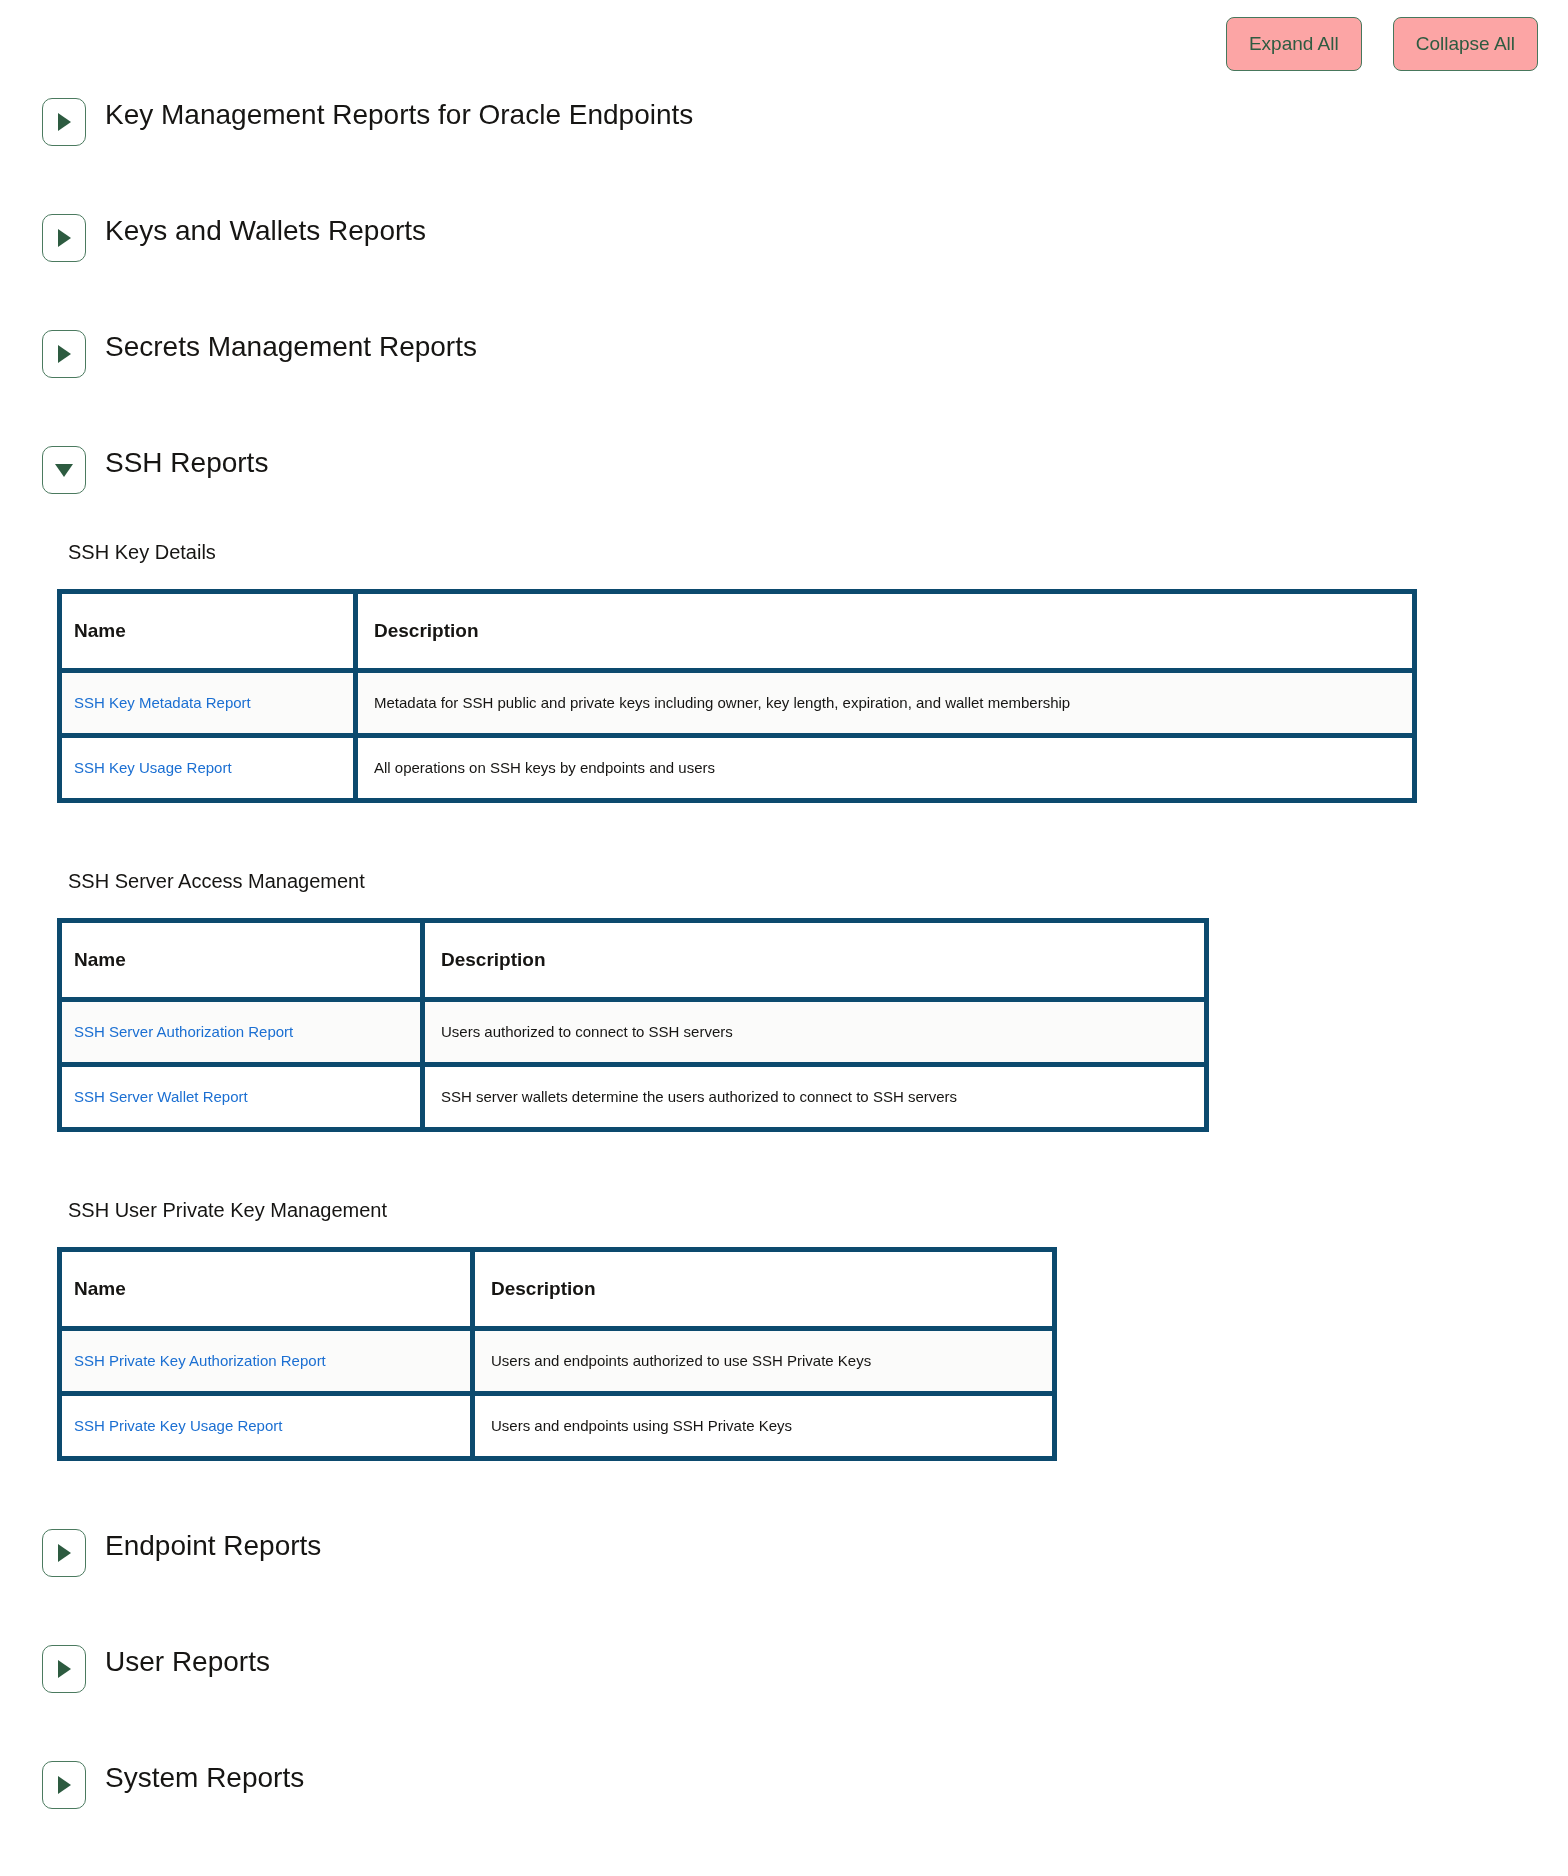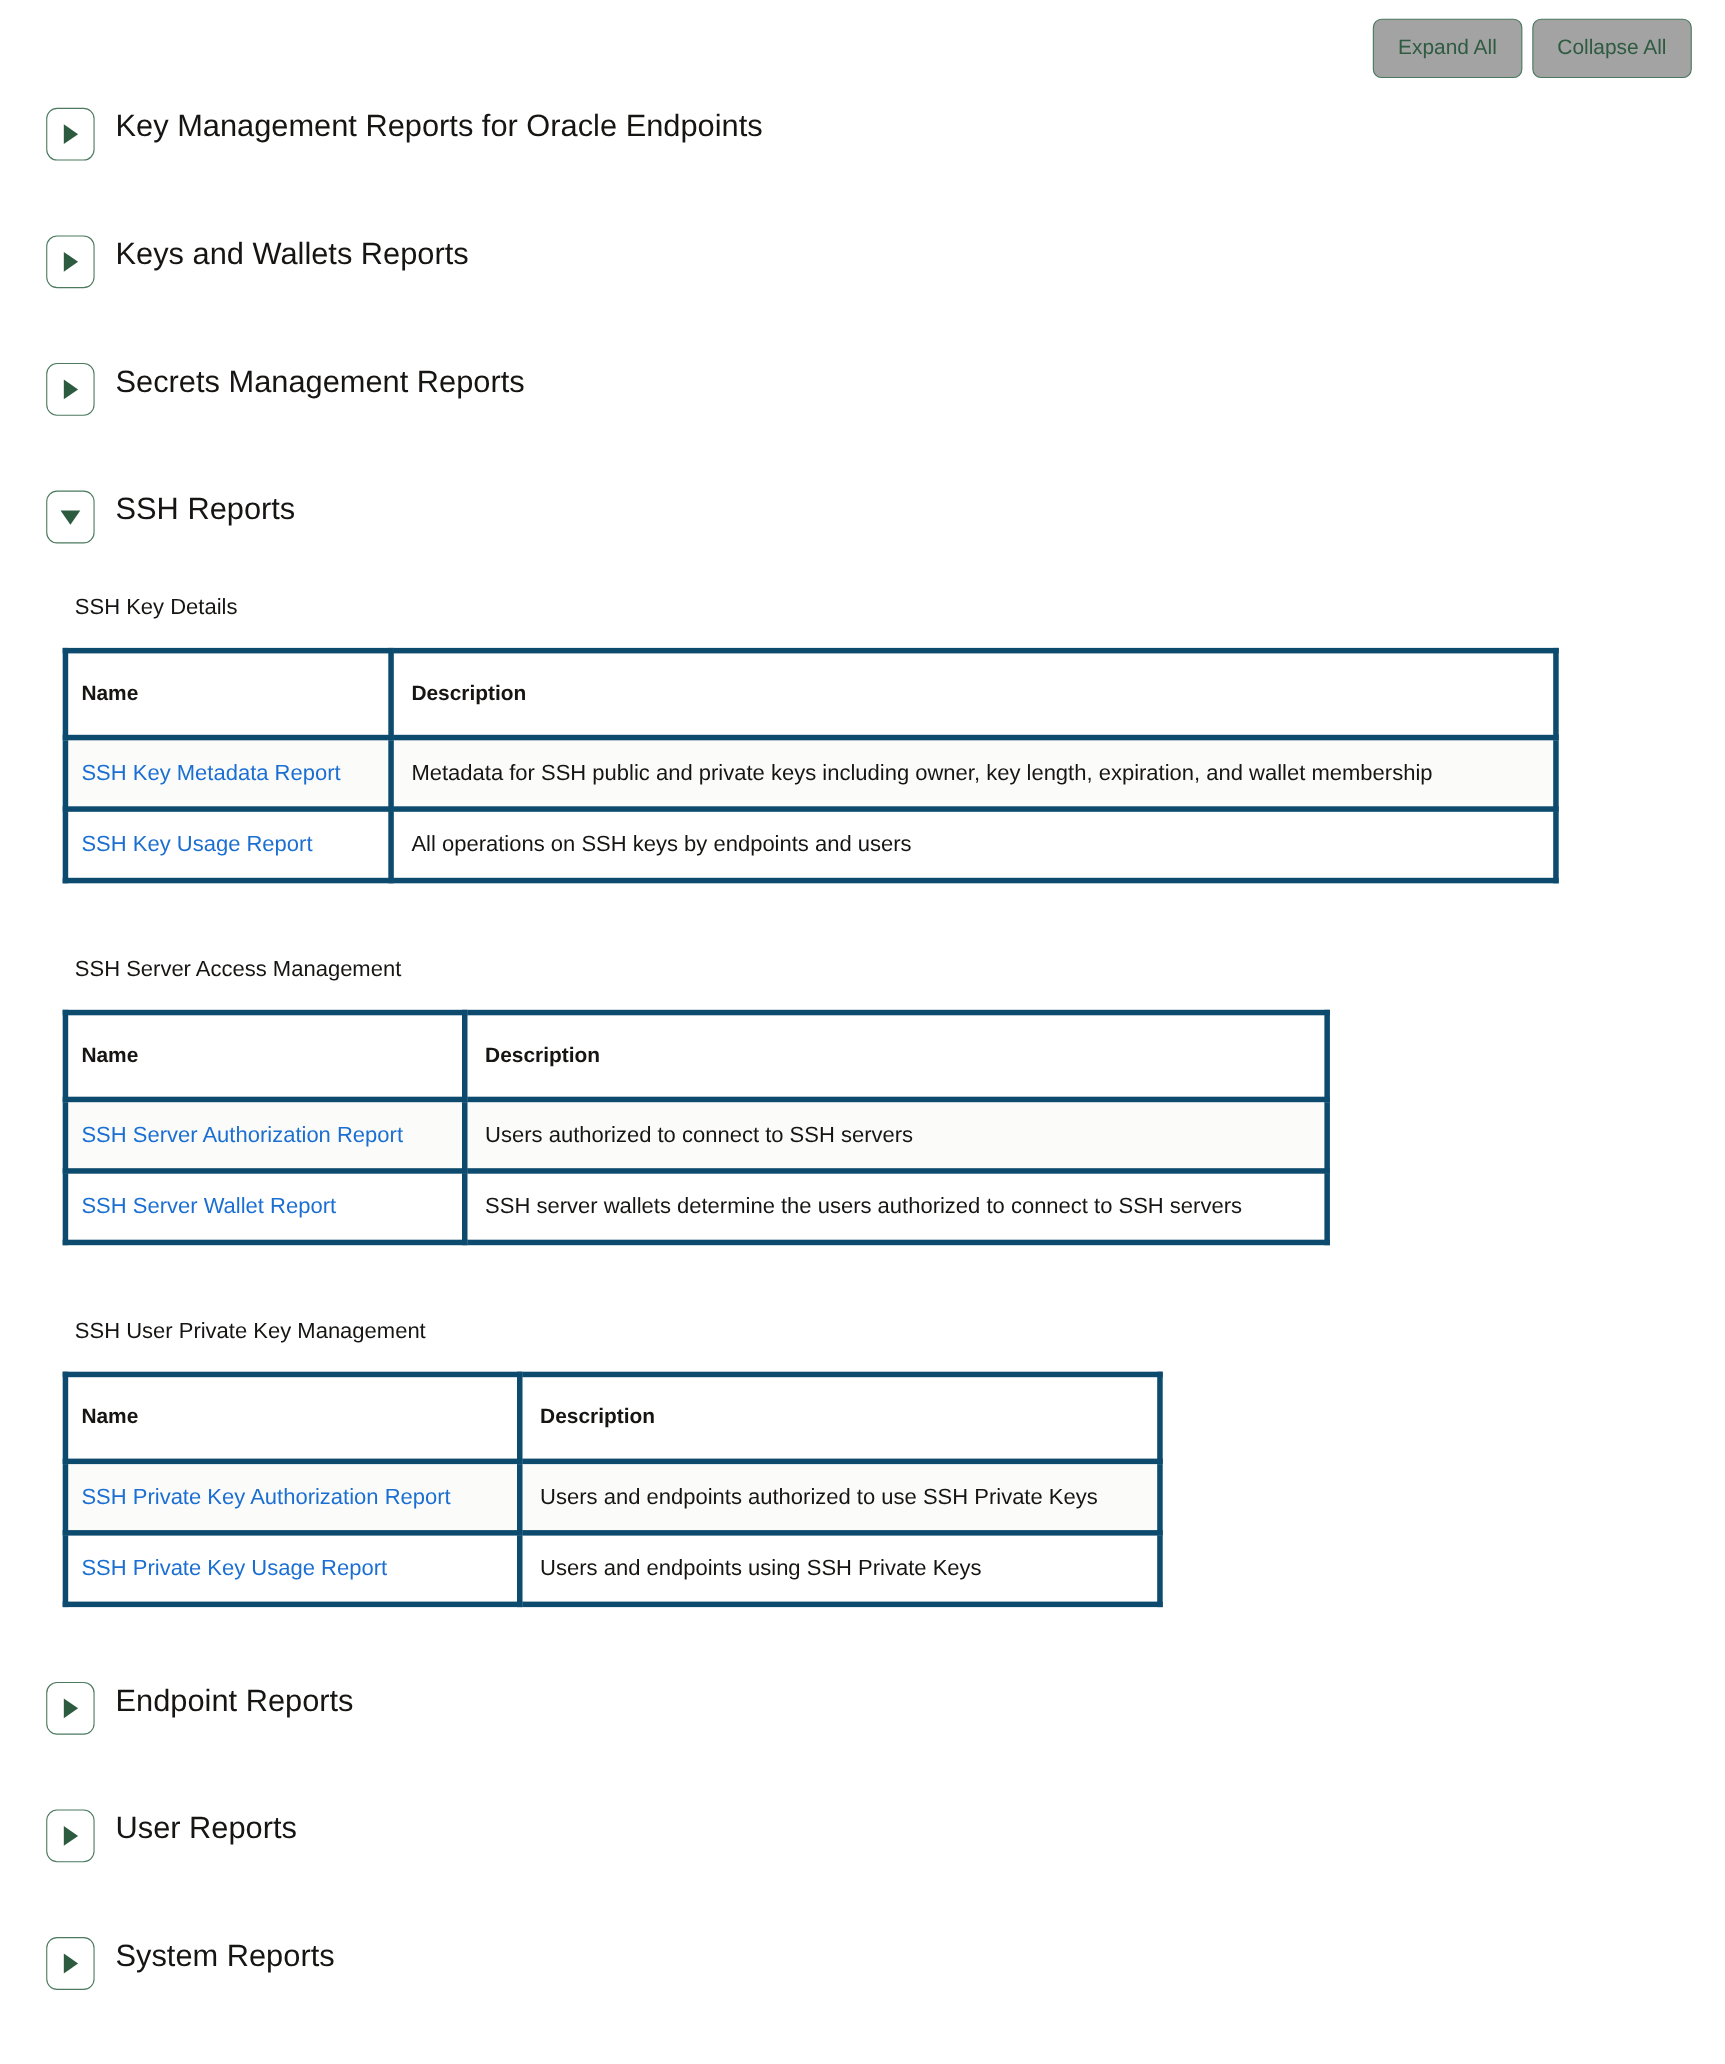--- a/index.html
+++ b/index.html
@@ -12,25 +12,26 @@
   .toolbar {
     display: flex;
     justify-content: flex-end;
     gap: 9px;
     padding: 17px 30px 0 0;
   }
   .btn {
     font-family: "Liberation Sans", sans-serif;
     font-size: 19px;
     color: #2e5b41;
-    background: #a3a3a3;
+    background: #fca5a5;
     border: 1px solid #47775c;
     border-radius: 8px;
     padding: 15px 22px;
     cursor: pointer;
+    margin-left: 22px;
   }
   .sections { }
   .section { margin-left: 42px; }
   .section-header {
     display: flex;
     align-items: flex-start;
     gap: 19px;
     height: 48px;
     margin-top: 68px;
   }
@@ -83,21 +84,21 @@
     text-align: left;
     vertical-align: middle;
   }
   .report-table th {
     font-size: 19px;
     font-weight: 700;
     padding: 26px 12px;
     background: #ffffff;
   }
   .report-table td {
-    font-size: 20px;
+    font-size: 15px;
     padding: 18px 12px;
     line-height: 24px;
   }
   .report-table th:nth-child(2), .report-table td:nth-child(2) { padding-left: 16px; }
   .report-table tbody tr:nth-child(odd) { background: #fbfbfa; }
   .report-table a {
     color: #1b6fd2;
     text-decoration: none;
     cursor: pointer;
   }

